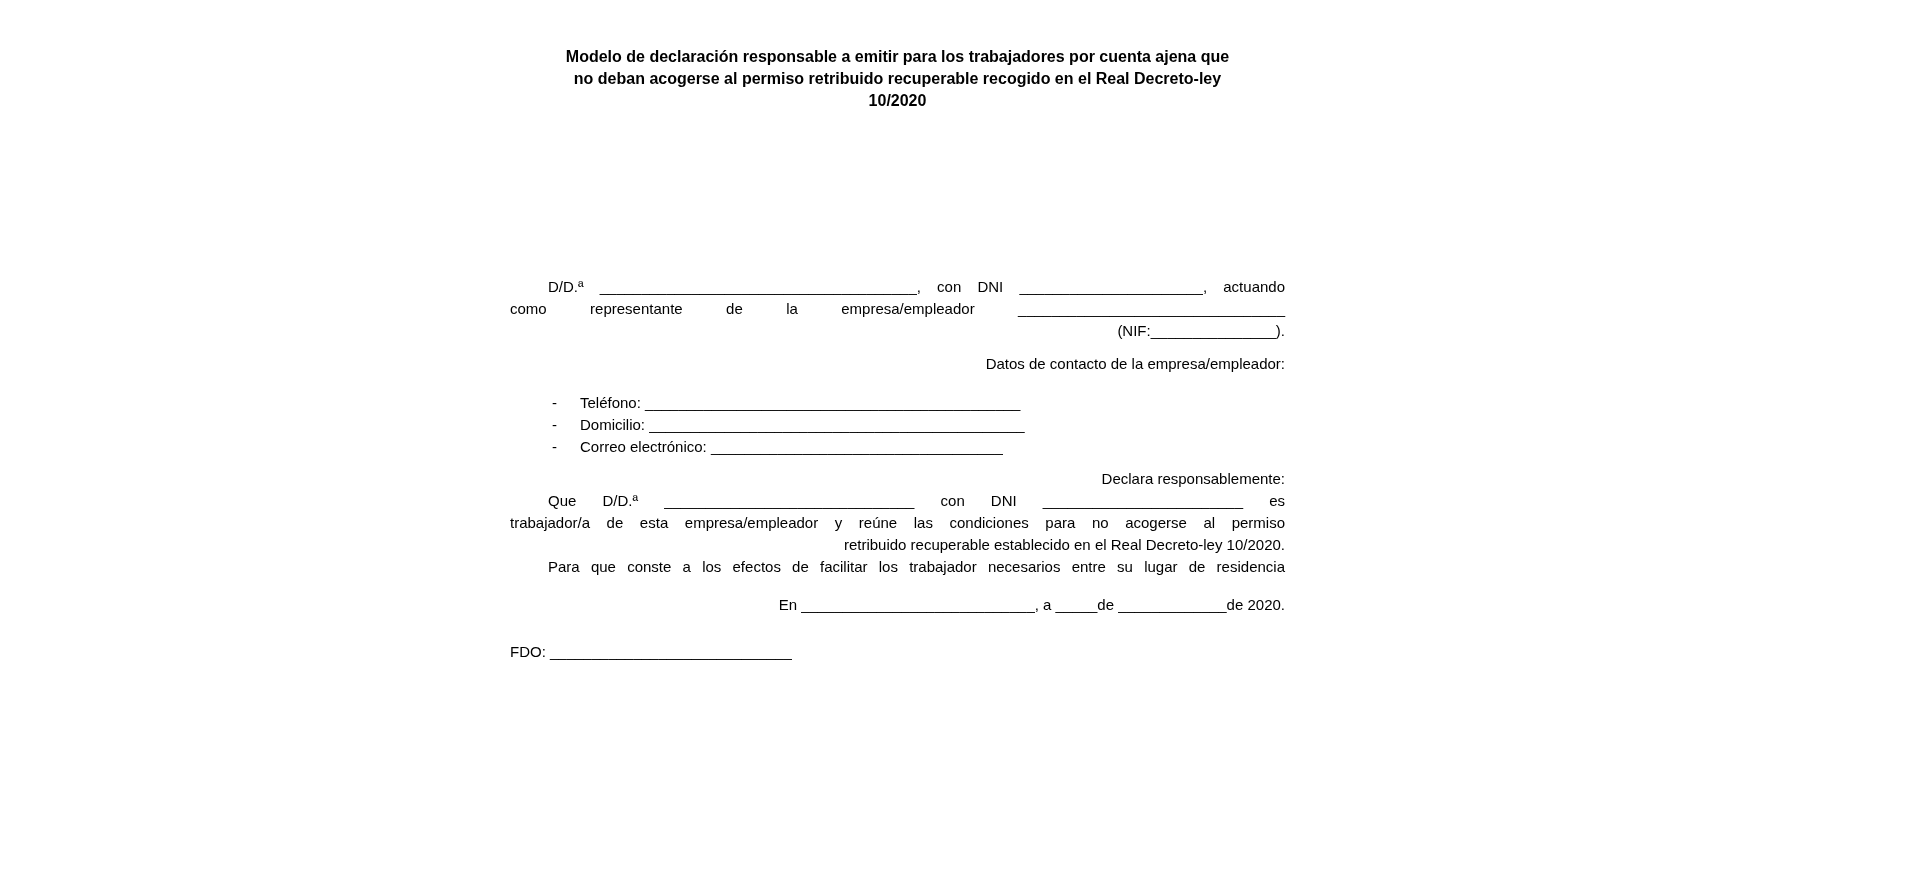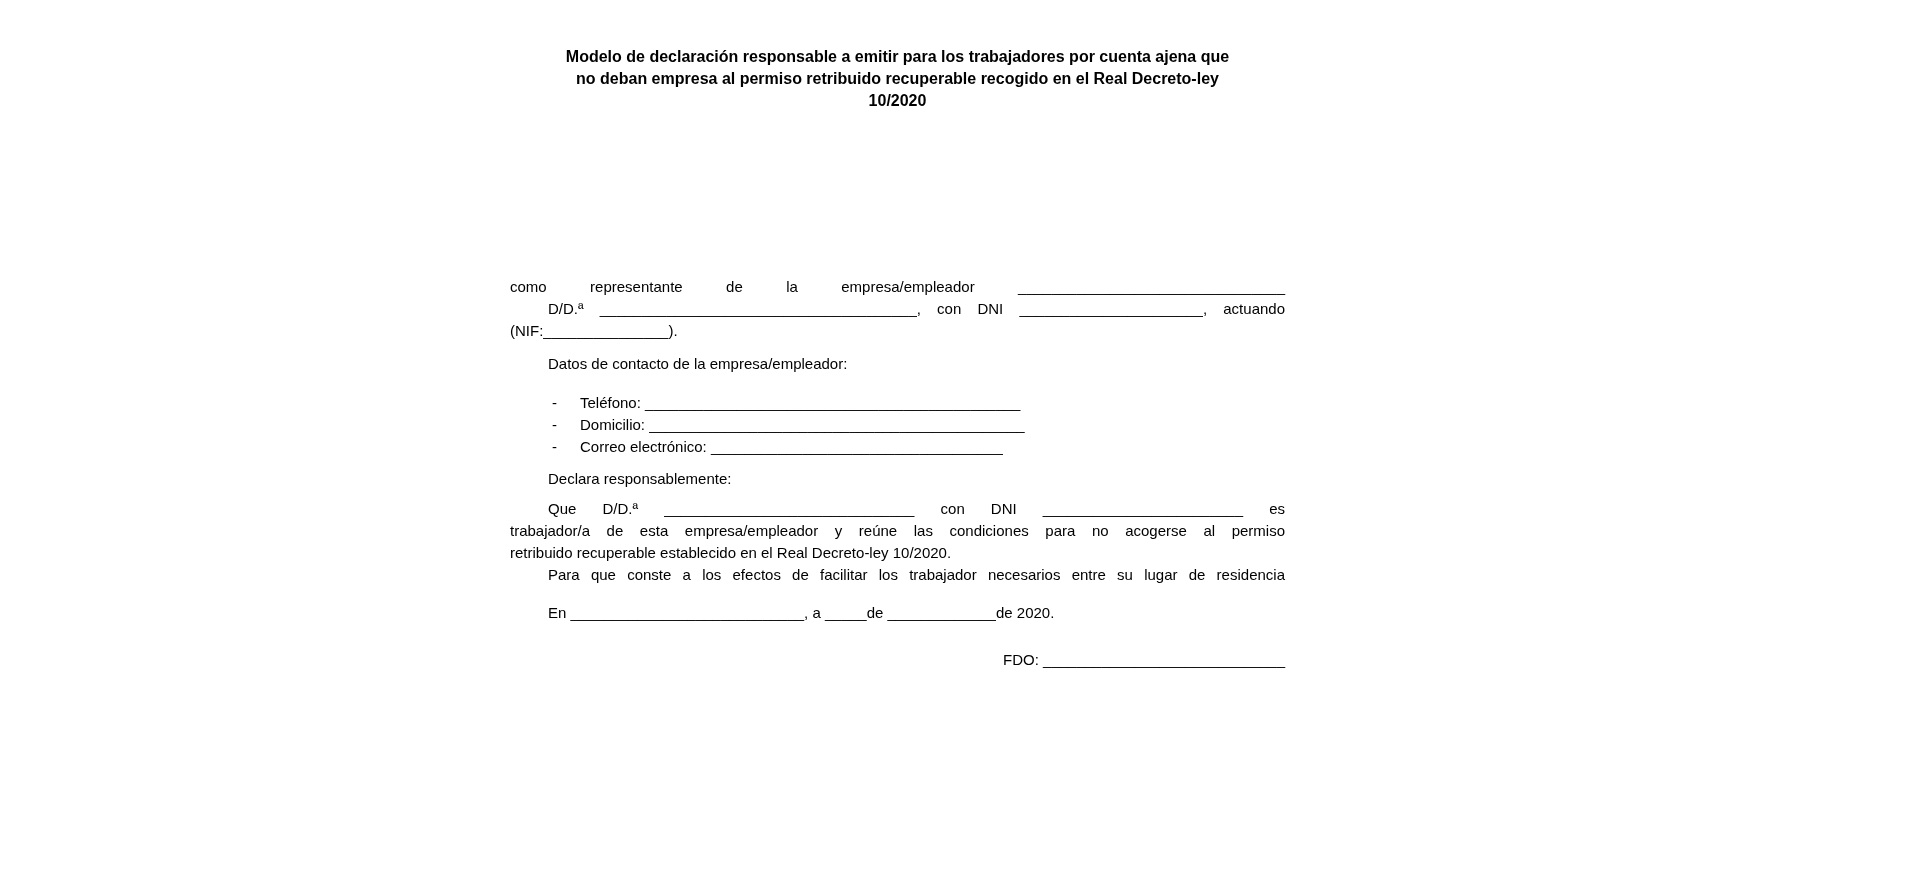--- a/index.html
+++ b/index.html
@@ -28,56 +28,57 @@
     line-height: 22px;
   }
   .title {
     font-weight: bold;
     font-size: 16px;
     line-height: 22px;
     text-align: center;
   }
   .line {
     white-space: nowrap;
+    text-align: right;
   }
   .just {
     white-space: normal;
     text-align: justify;
     text-align-last: justify;
     text-justify: inter-word;
   }
   .ind {
     padding-left: 38px;
   }
   .p-intro   { margin-top: 164px; }
   .p-datos   { margin-top: 11px; }
   .list      { margin-top: 17px; }
   .li        { padding-left: 42px; line-height: 22px; }
   .dash      { display: inline-block; width: 28px; }
   .p-declara { margin-top: 10px; }
-  .p-que     { margin-top: 8px; }
+  .p-que     { margin-top: 0; }
   .p-para    { margin-top: 0; }
   .p-en      { margin-top: 16px; }
-  .fdo       { margin-top: 25px; text-align: right; }
+  .fdo       { margin-top: 25px; text-align: left; }
 </style>
 </head>
 <body>
 
 <div class="page">
   <div class="doc">
 
     <div class="title">
       <div>Modelo de declaración responsable a emitir para los trabajadores por cuenta ajena que</div>
-      <div>no deban empresa al permiso retribuido recuperable recogido en el Real Decreto-ley</div>
+      <div>no deban acogerse al permiso retribuido recuperable recogido en el Real Decreto-ley</div>
       <div>10/2020</div>
     </div>
 
     <div class="para p-intro">
+      <div class="line just ind">D/D.ª ______________________________________, con DNI ______________________, actuando</div>
       <div class="line just">como representante de la empresa/empleador ________________________________</div>
-      <div class="line just ind">D/D.ª ______________________________________, con DNI ______________________, actuando</div>
       <div class="line">(NIF:_______________).</div>
     </div>
 
     <div class="line ind p-datos">Datos de contacto de la empresa/empleador:</div>
 
     <div class="list">
       <div class="li">
         <span class="dash">-</span><span>Teléfono: _____________________________________________</span>
       </div>
       <div class="li">

